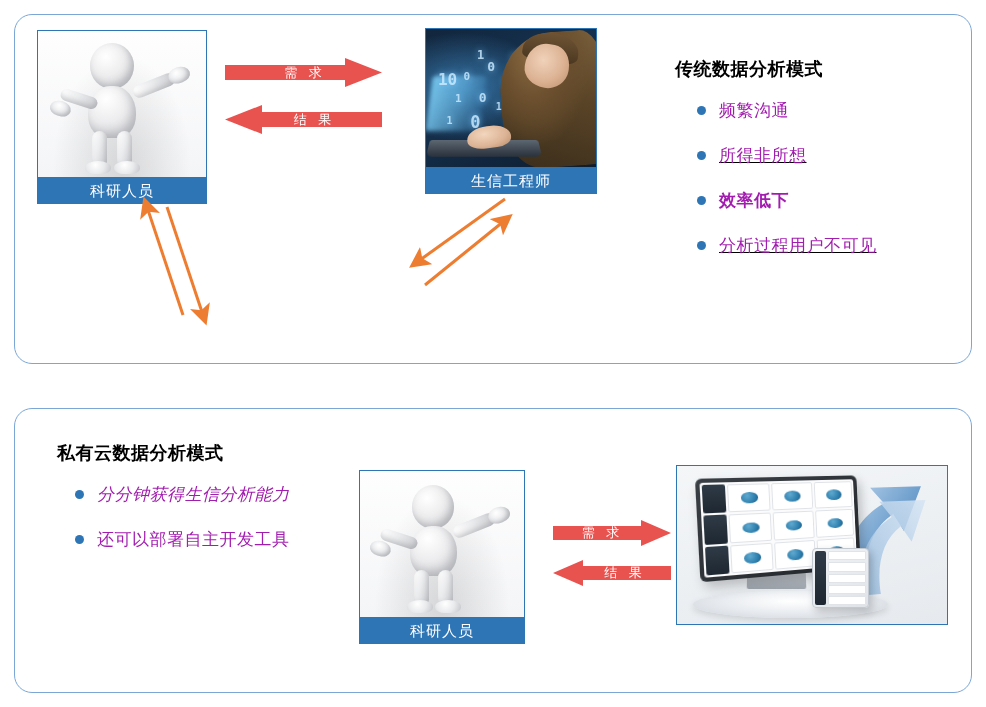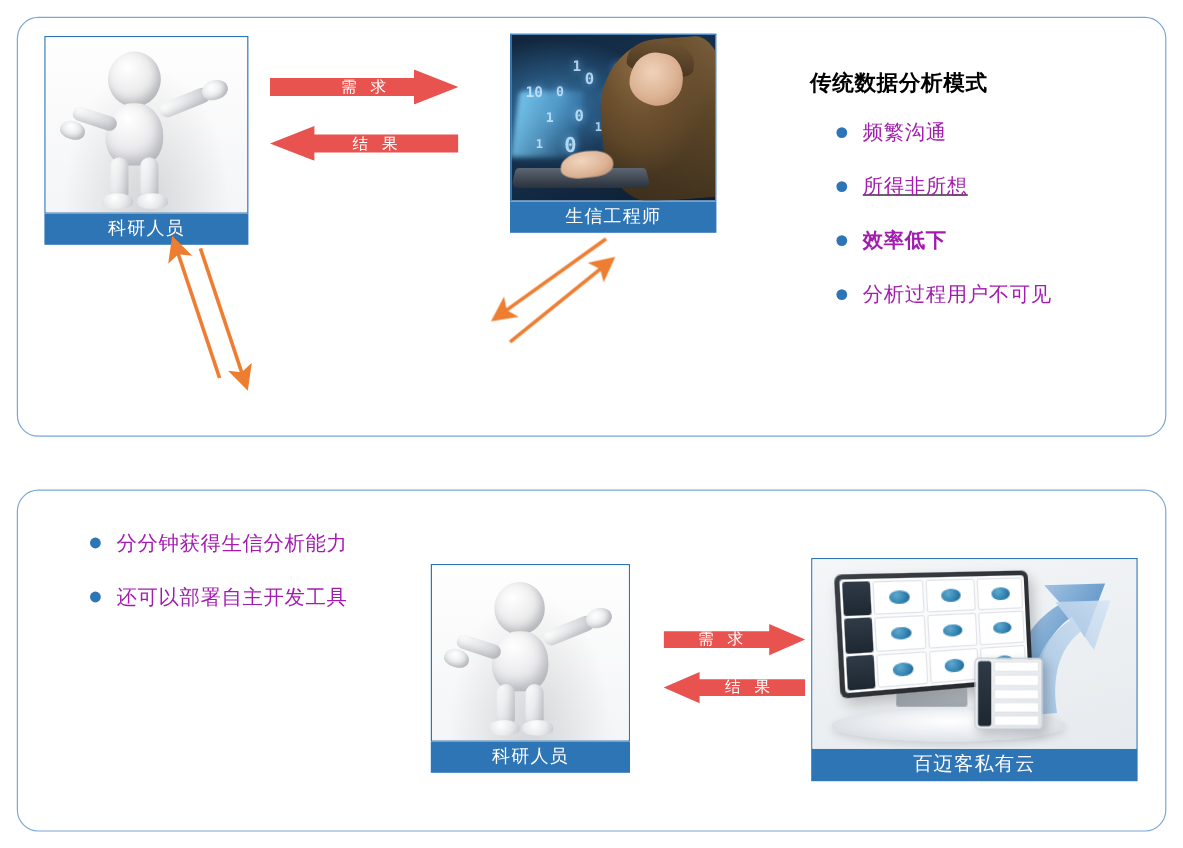--- a/index.html
+++ b/index.html
@@ -191,21 +191,21 @@
       <path d="M157 7 L37 7 L37 0 L0 14.5 L37 29 L37 22 L157 22 Z" fill="#E8524F"></path>
     </svg>
     <span class="lbl" style="padding-left:22px;">结 果</span>
   </div>
 
   <div class="card" style="left:410px;top:13px;width:172px;">
     <div class="thumb" style="height:140px;">
       <div class="bio-photo">
         <div class="bio-screenglow"></div>
         <div class="bio-digit" style="left:30%;top:14%;font-size:12px;">1</div>
-        <div class="bio-digit" style="left:7%;top:30%;font-size:12px;">10</div>
+        <div class="bio-digit" style="left:7%;top:30%;font-size:16px;">10</div>
         <div class="bio-digit" style="left:22%;top:30%;font-size:11px;">0</div>
         <div class="bio-digit" style="left:36%;top:22%;font-size:13px;">0</div>
         <div class="bio-digit" style="left:45%;top:34%;font-size:10px;">1</div>
         <div class="bio-digit" style="left:17%;top:46%;font-size:11px;">1</div>
         <div class="bio-digit" style="left:31%;top:44%;font-size:13px;">0</div>
         <div class="bio-digit" style="left:41%;top:52%;font-size:10px;">1</div>
         <div class="bio-digit" style="left:26%;top:60%;font-size:17px;">0</div>
         <div class="bio-digit" style="left:50%;top:16%;font-size:12px;">0</div>
         <div class="bio-digit" style="left:12%;top:62%;font-size:10px;">1</div>
         <div class="bio-digit" style="left:47%;top:63%;font-size:11px;">0</div>
@@ -248,32 +248,33 @@
       <span class="bullet-text">频繁沟通</span>
     </div>
     <div class="bullet-row" style="margin-left:22px;text-decoration:underline;">
       <span class="bullet-dot"></span>
       <span class="bullet-text">所得非所想</span>
     </div>
     <div class="bullet-row" style="margin-left:22px;font-weight:bold;">
       <span class="bullet-dot"></span>
       <span class="bullet-text">效率低下</span>
     </div>
-    <div class="bullet-row" style="margin-left:22px;">
+    <div class="bullet-row" style="margin-left:22px;text-decoration:underline;">
       <span class="bullet-dot"></span>
       <span class="bullet-text">分析过程用户不可见</span>
     </div>
   </div>
 </div>
 
 <div class="panel" id="panel-cloud">
 
   <div class="txtblock" style="left:42px;top:32px;width:310px;">
-
-    <div class="bullet-row" style="margin-left:18px;">
+    <div class="txt-title">私有云数据分析模式</div>
+
+    <div class="bullet-row" style="margin-left:18px;font-style:italic;">
       <span class="bullet-dot"></span>
       <span class="bullet-text">分分钟获得生信分析能力</span>
     </div>
     <div class="bullet-row" style="margin-left:18px;">
       <span class="bullet-dot"></span>
       <span class="bullet-text">还可以部署自主开发工具</span>
     </div>
   </div>
 
   <div class="card" style="left:344px;top:61px;width:166px;">
@@ -367,15 +368,14 @@
           <div class="cl-trows">
             <div class="cl-trow"></div>
               <div class="cl-trow"></div>
             <div class="cl-trow"></div>
               <div class="cl-trow"></div>
             <div class="cl-trow"></div>
           </div>
         </div>
       </div>
     </div>
-    <div class="caption" style="font-size:16px;">百迈客私有云</div>
   </div>
 </div>
 
 </body></html>

